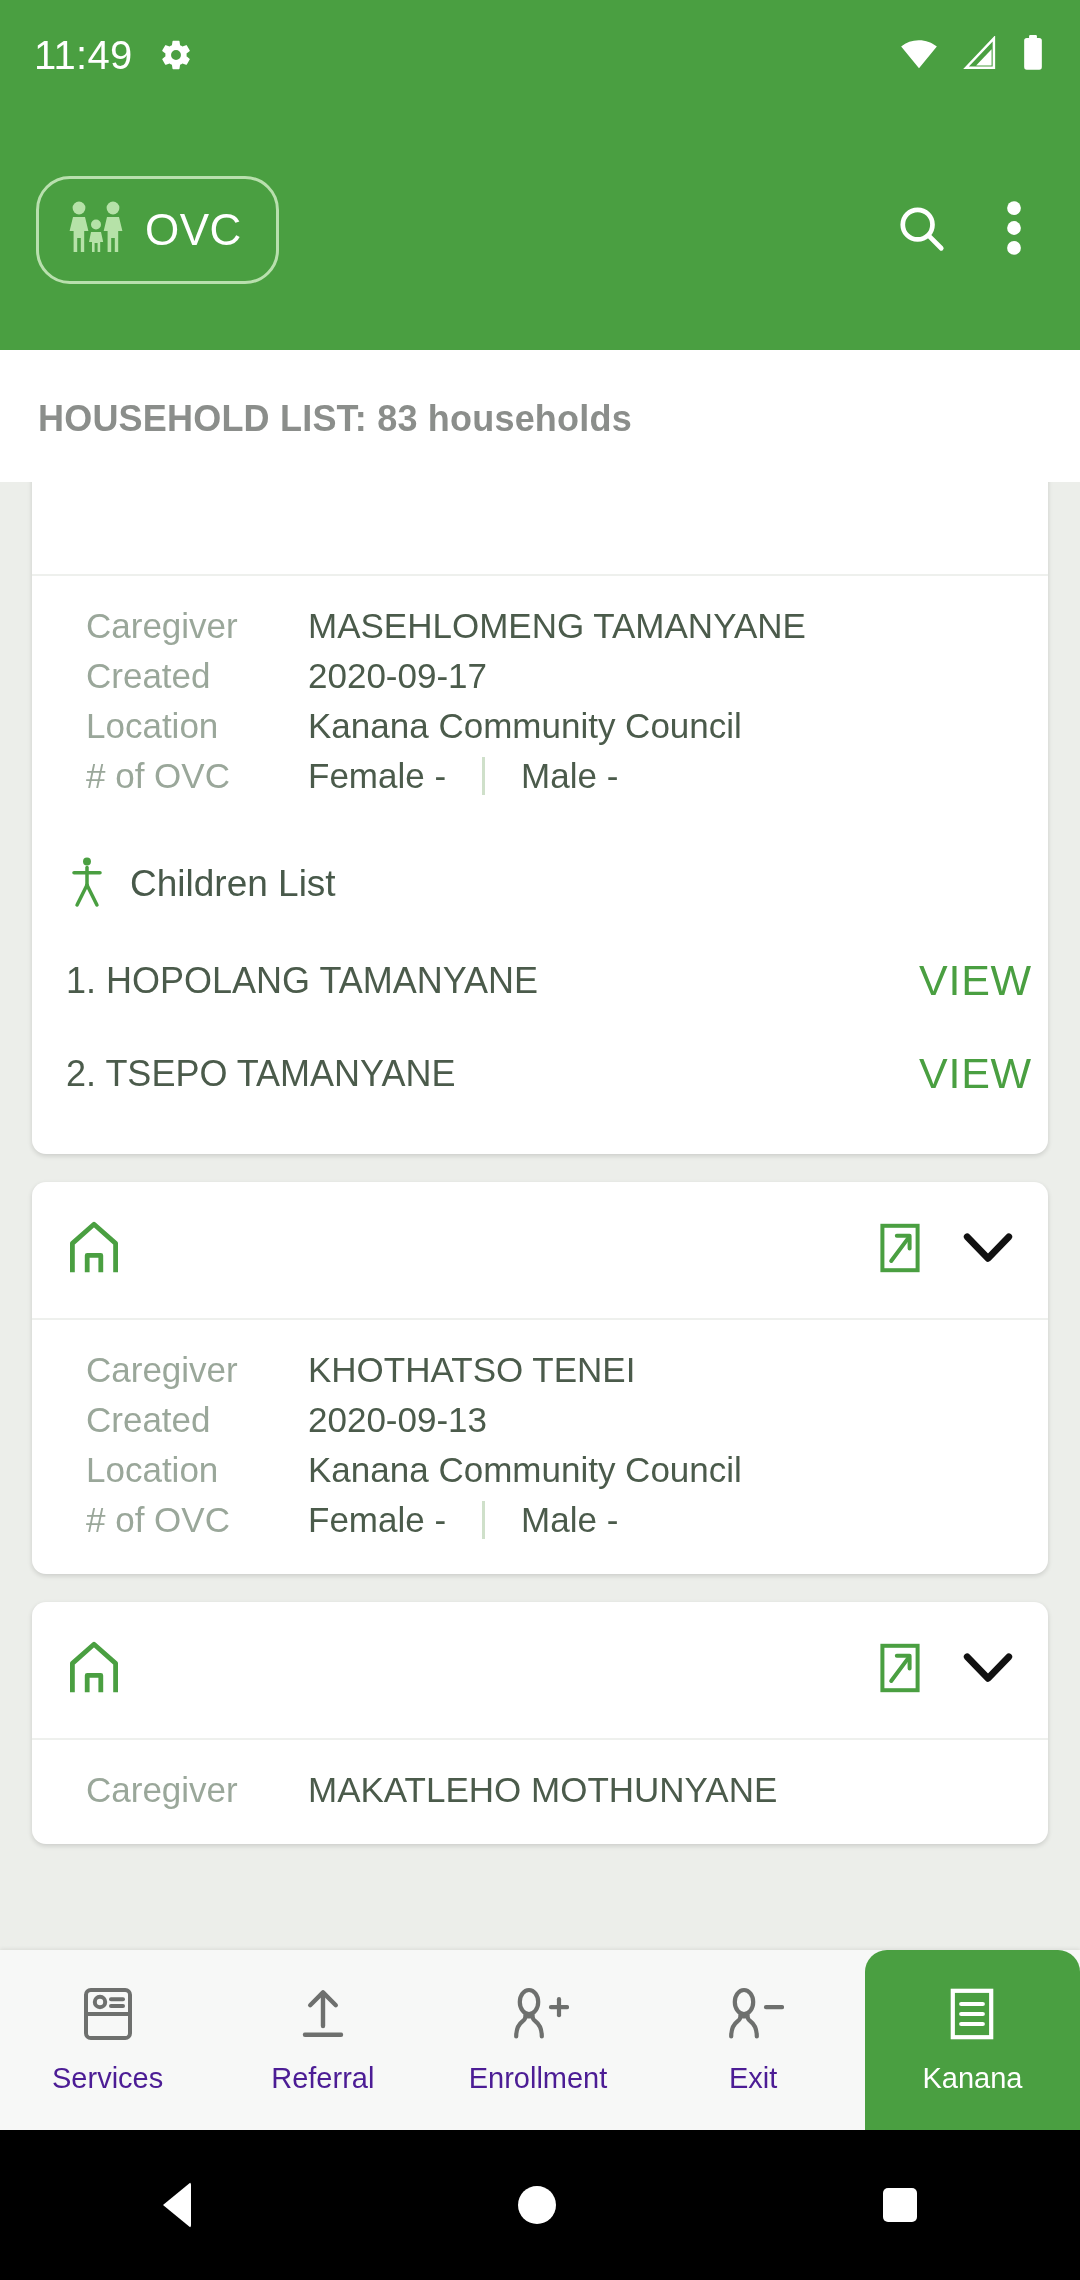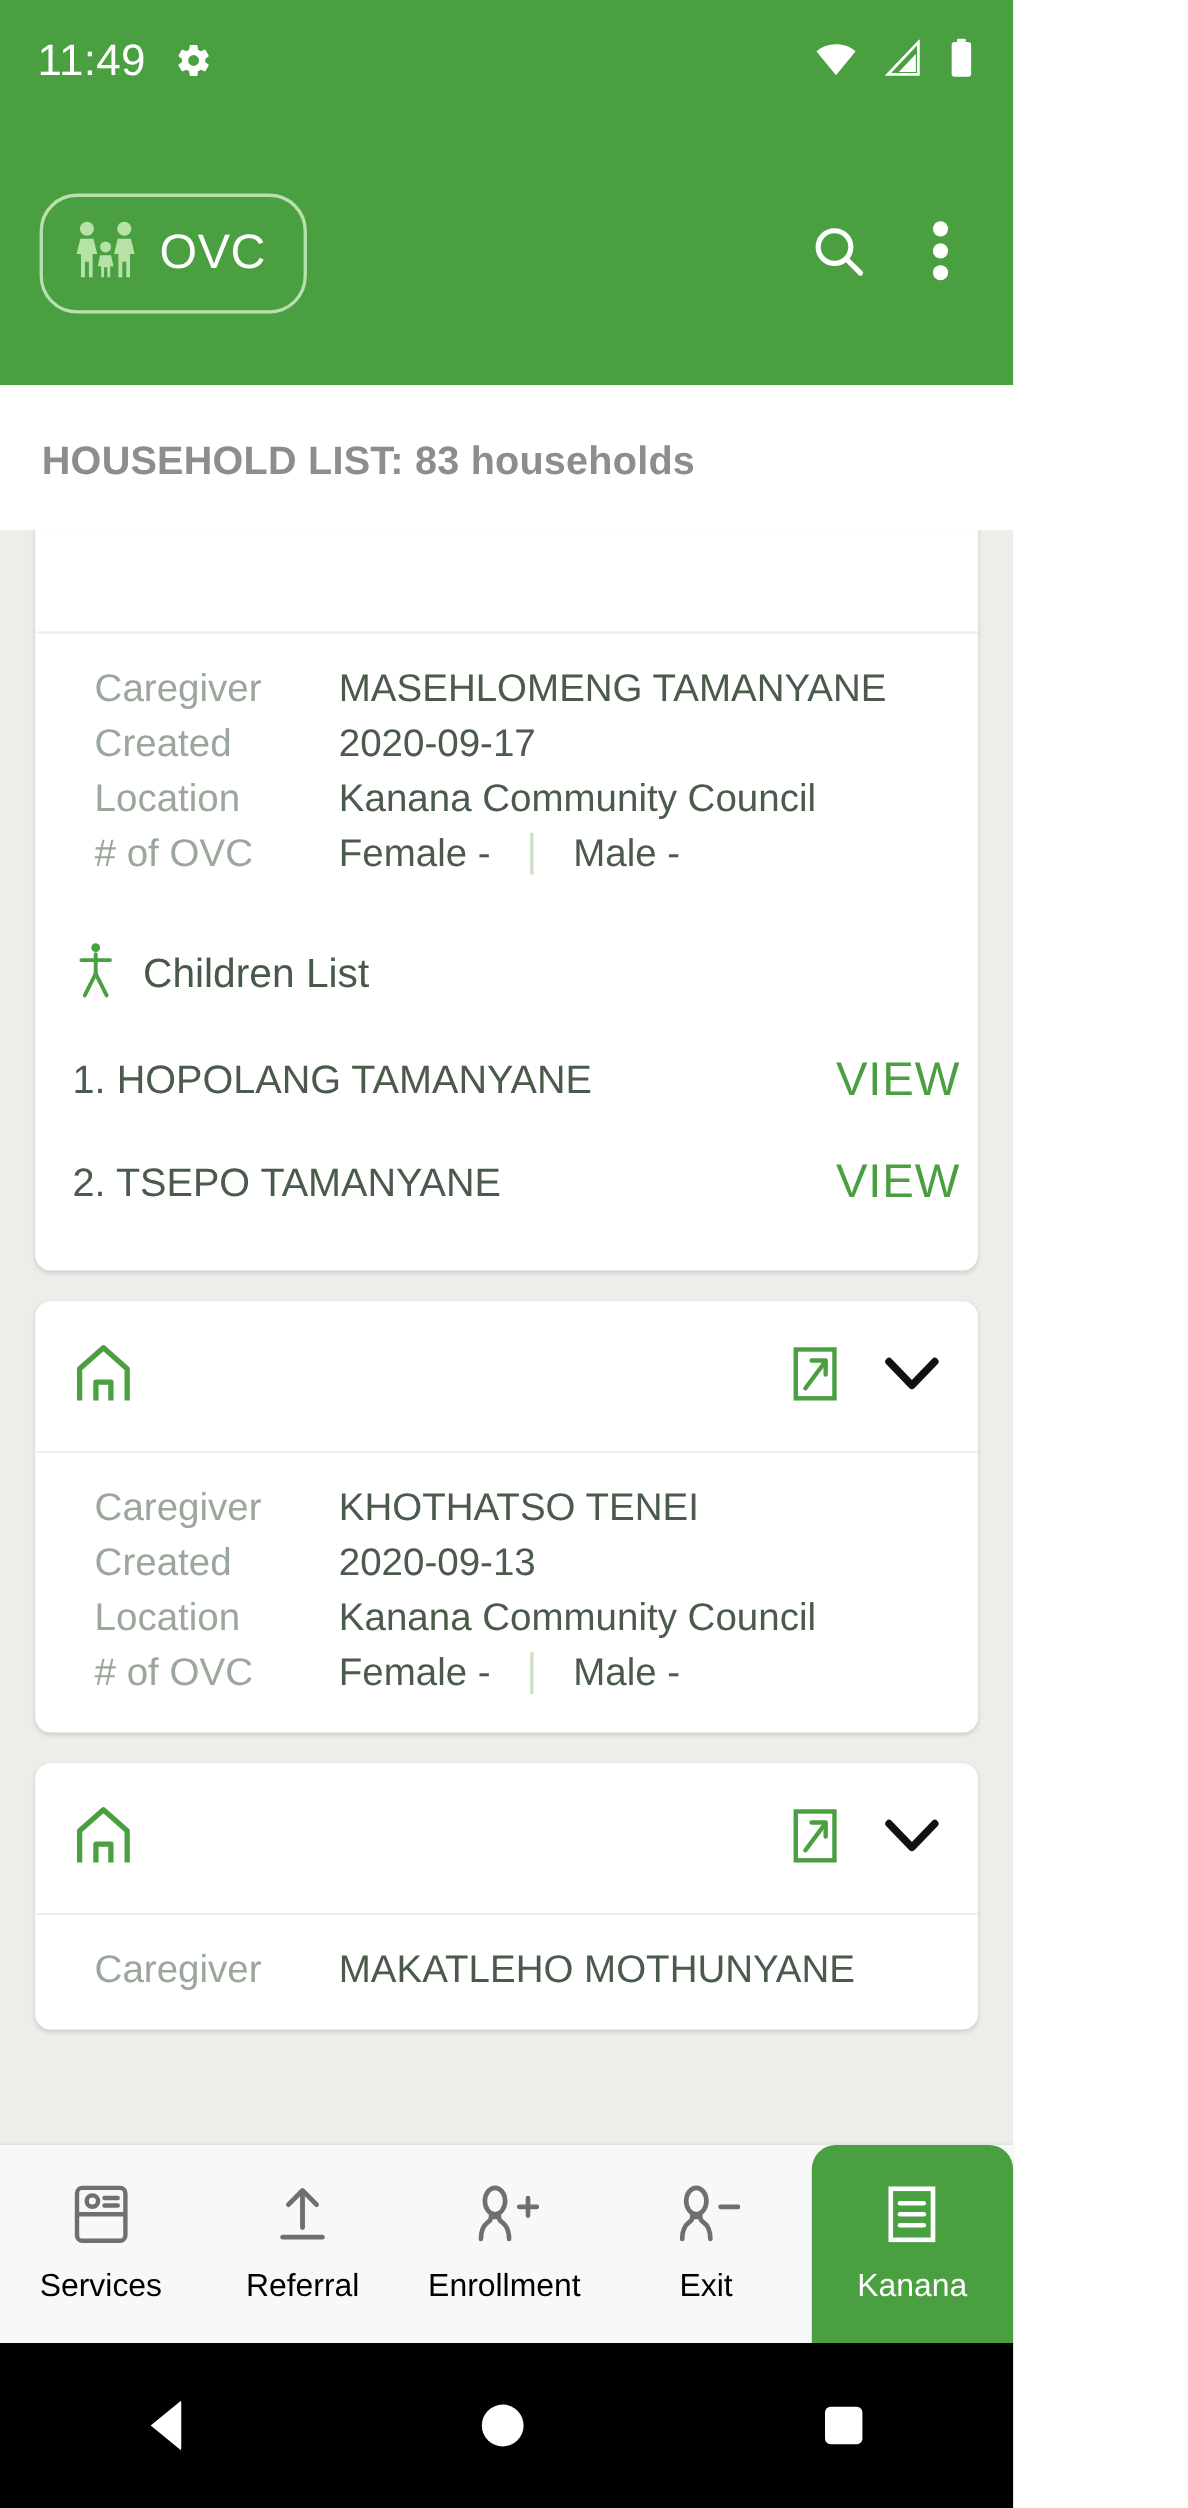--- a/index.html
+++ b/index.html
@@ -4,21 +4,21 @@
 <style>
   * { box-sizing: border-box; margin: 0; padding: 0; }
   html, body {
     width: 1080px; height: 2280px;
     font-family: "Liberation Sans", sans-serif;
     background: #ffffff;
     overflow: hidden;
   }
   .screen {
     position: relative;
-    width: 921px; height: 2280px;
+    width: 1080px; height: 2280px;
     background: #eceeea;
     display: flex; flex-direction: column;
   }
 
   
   .statusbar {
     height: 110px;
     background: #4a9f41;
     display: flex; align-items: center;
     padding: 0 34px;
@@ -150,21 +150,21 @@
     background: #f7f8f7;
     display: flex; align-items: stretch;
     box-shadow: 0 -1px 4px rgba(0,0,0,.08);
     z-index: 5;
   }
   .navitem {
     flex: 1 1 0;
     display: flex; flex-direction: column;
     align-items: center; justify-content: center;
     gap: 16px;
-    color: #000000;
+    color: #4c1d95;
   }
   .navitem .navlabel { font-size: 29px; }
   .navitem.active {
     background: #4a9f41;
     color: #ffffff;
     border-radius: 22px 22px 0 0;
     margin-left: 4px;
   }
 
   

